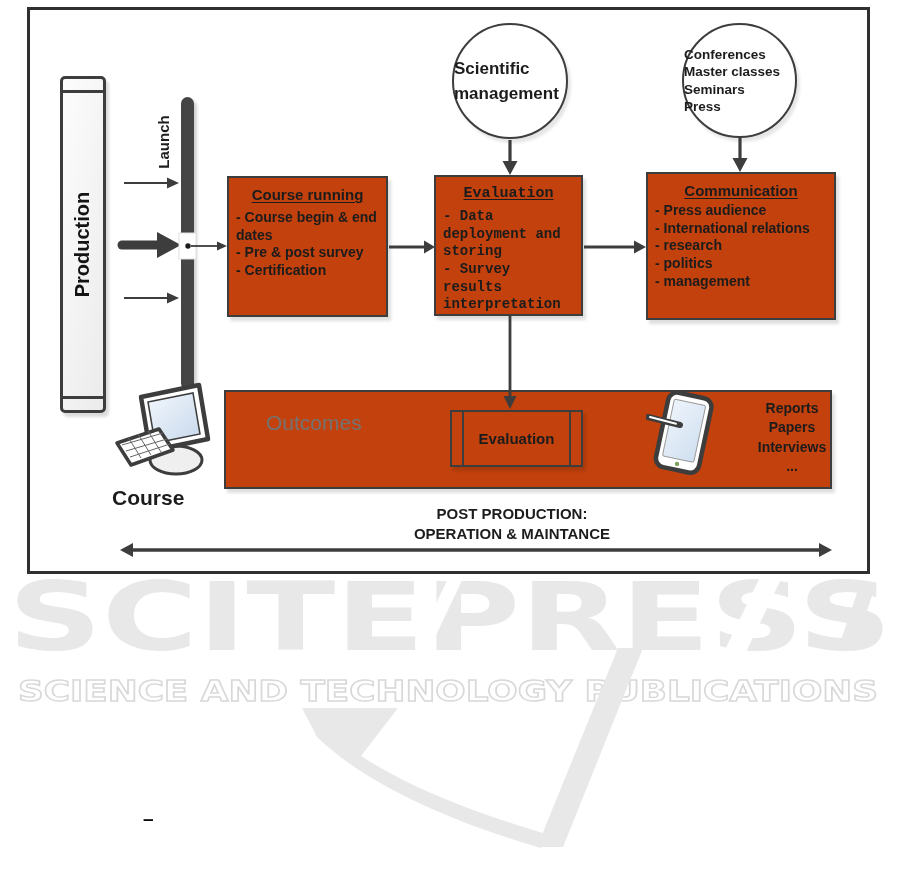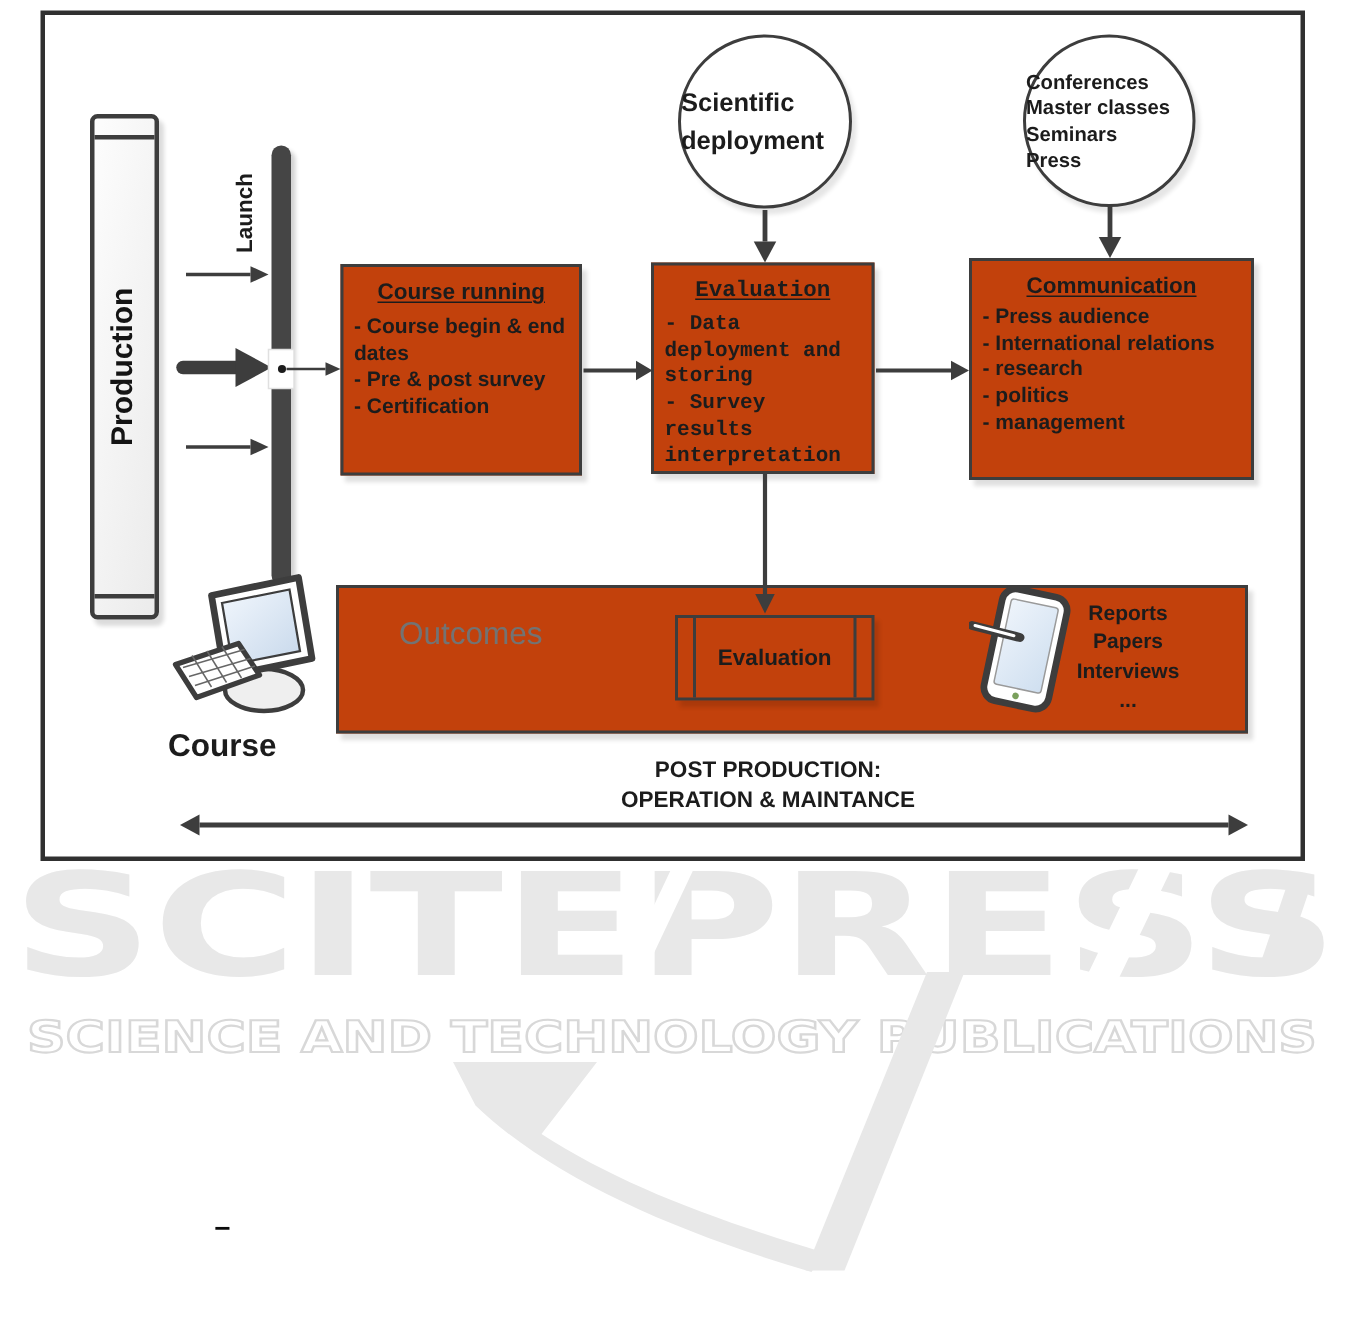--- a/index.html
+++ b/index.html
@@ -43,21 +43,21 @@
   #outcomes-label {position:absolute; left:266px; top:411px; font-size:21px; font-weight:normal;
         color:#737373; z-index:3;}
 
   #indicators-box {left:450px; top:410px; width:133px; height:57px; z-index:3;
         display:flex; align-items:center; justify-content:center;}
   .ind-bar-left {position:absolute; left:10px; top:0; bottom:0; border-left:2.5px solid #3d3d3d;}
   .ind-bar-right {position:absolute; right:10px; top:0; bottom:0; border-right:0;
         border-left:2.5px solid #3d3d3d;}
   #indicators-label {font-weight:bold; font-size:15px;}
 
-  #media-block {position:absolute; left:700px; top:399px; width:104px; text-align:center;
+  #media-block {position:absolute; left:740px; top:399px; width:104px; text-align:center;
         font-weight:bold; font-size:14px; line-height:1.38; z-index:3;}
 
   #course-label {position:absolute; left:112px; top:486px; width:62px; text-align:center;
         font-weight:bold; font-size:21px; z-index:3;}
 
   #postprod-block {position:absolute; left:352px; top:504px; width:320px; text-align:center;
         font-weight:bold; font-size:15px; line-height:1.35; z-index:3;}
 
   #scientific-circle {left:452px; top:23px; width:116px; height:116px; font-size:17px; line-height:1.5; z-index:2;}
   #conferences-circle {left:682px; top:23px; width:115px; height:115px; font-size:13.5px; line-height:1.28; z-index:2;}
@@ -97,21 +97,21 @@
     <div id="production-label-wrap">
       <span>Production</span>
     </div>
   </div>
 
   <div id="launch-bar"></div>
   <div id="launch-label">Launch</div>
 
   <div class="circle" id="scientific-circle">
     <div>Scientific</div>
-    <div>deployment</div>
+    <div>management</div>
   </div>
   <div class="circle" id="conferences-circle">
     <div>Conferences</div>
     <div>Master classes</div>
     <div>Seminars</div>
     <div>Press</div>
   </div>
 
   <div class="box" id="course-running-box">
     <div class="box-title">Course running</div>

